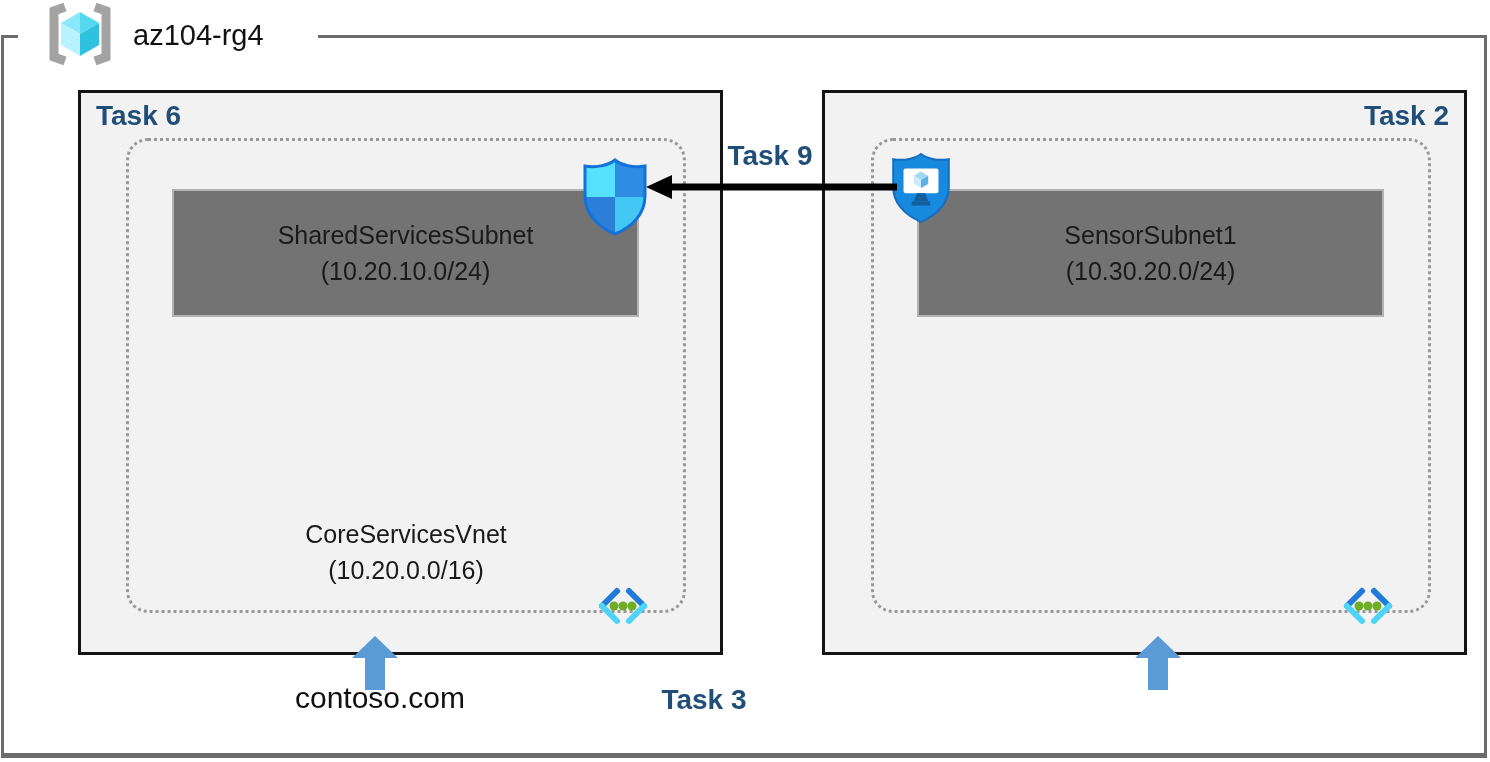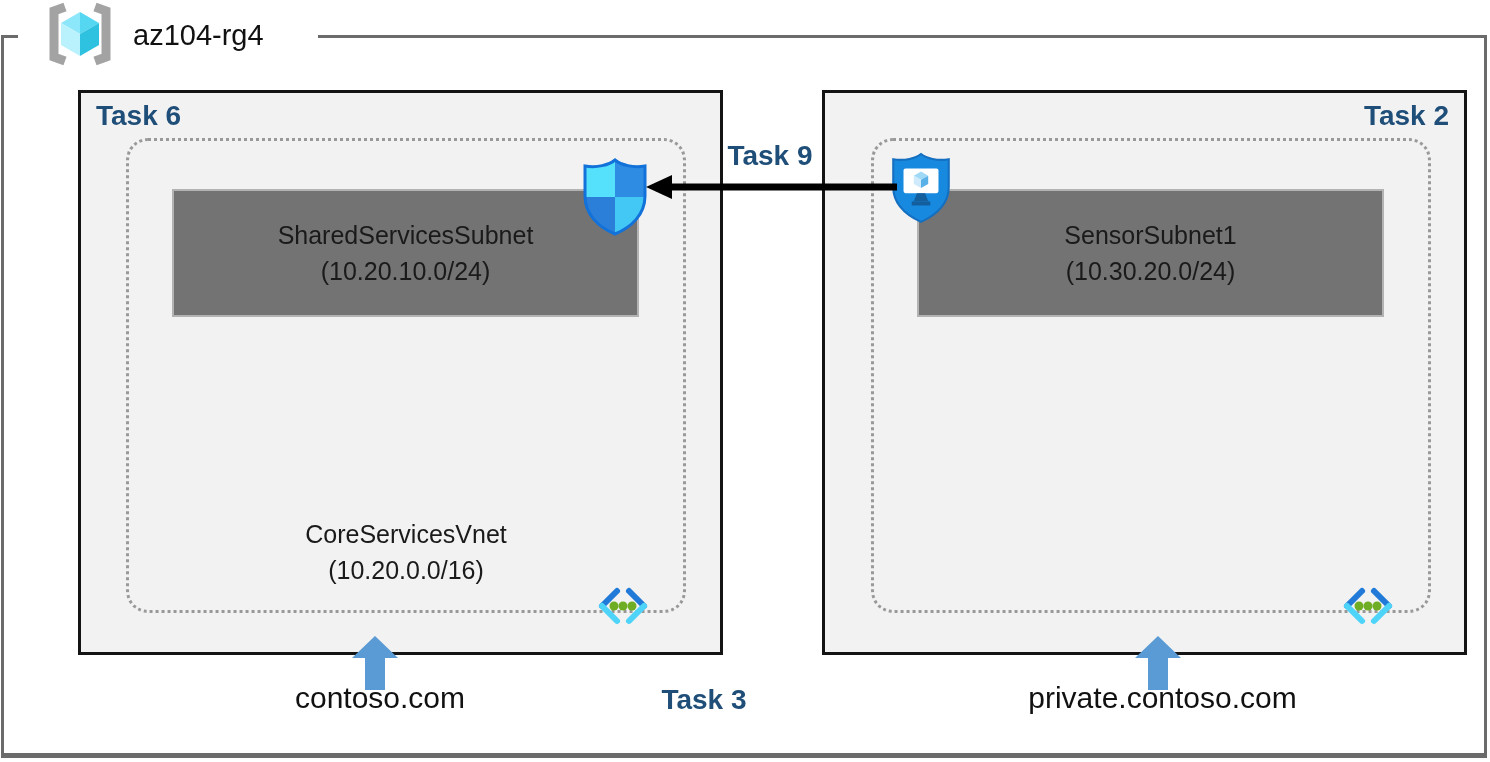--- a/index.html
+++ b/index.html
@@ -157,16 +157,15 @@
     <polygon points="2,17 28,5 28,29" fill="#000000"></polygon>
   </svg>
 
   <svg class="dns-arrow left" width="50" height="54" viewBox="0 0 50 54">
     <polygon points="25,0 48,22 35,22 35,54 15,54 15,22 2,22" fill="#5b9bd5"></polygon>
   </svg>
   <svg class="dns-arrow right" width="50" height="54" viewBox="0 0 50 54">
     <polygon points="25,0 48,22 35,22 35,54 15,54 15,22 2,22" fill="#5b9bd5"></polygon>
   </svg>
   <div class="dns-label left">contoso.com</div>
-  <div class="dns-label right">private.contoso.com</div>
   <div class="task4-label">Task 3</div>
 
 </div>
 
 </body></html>

